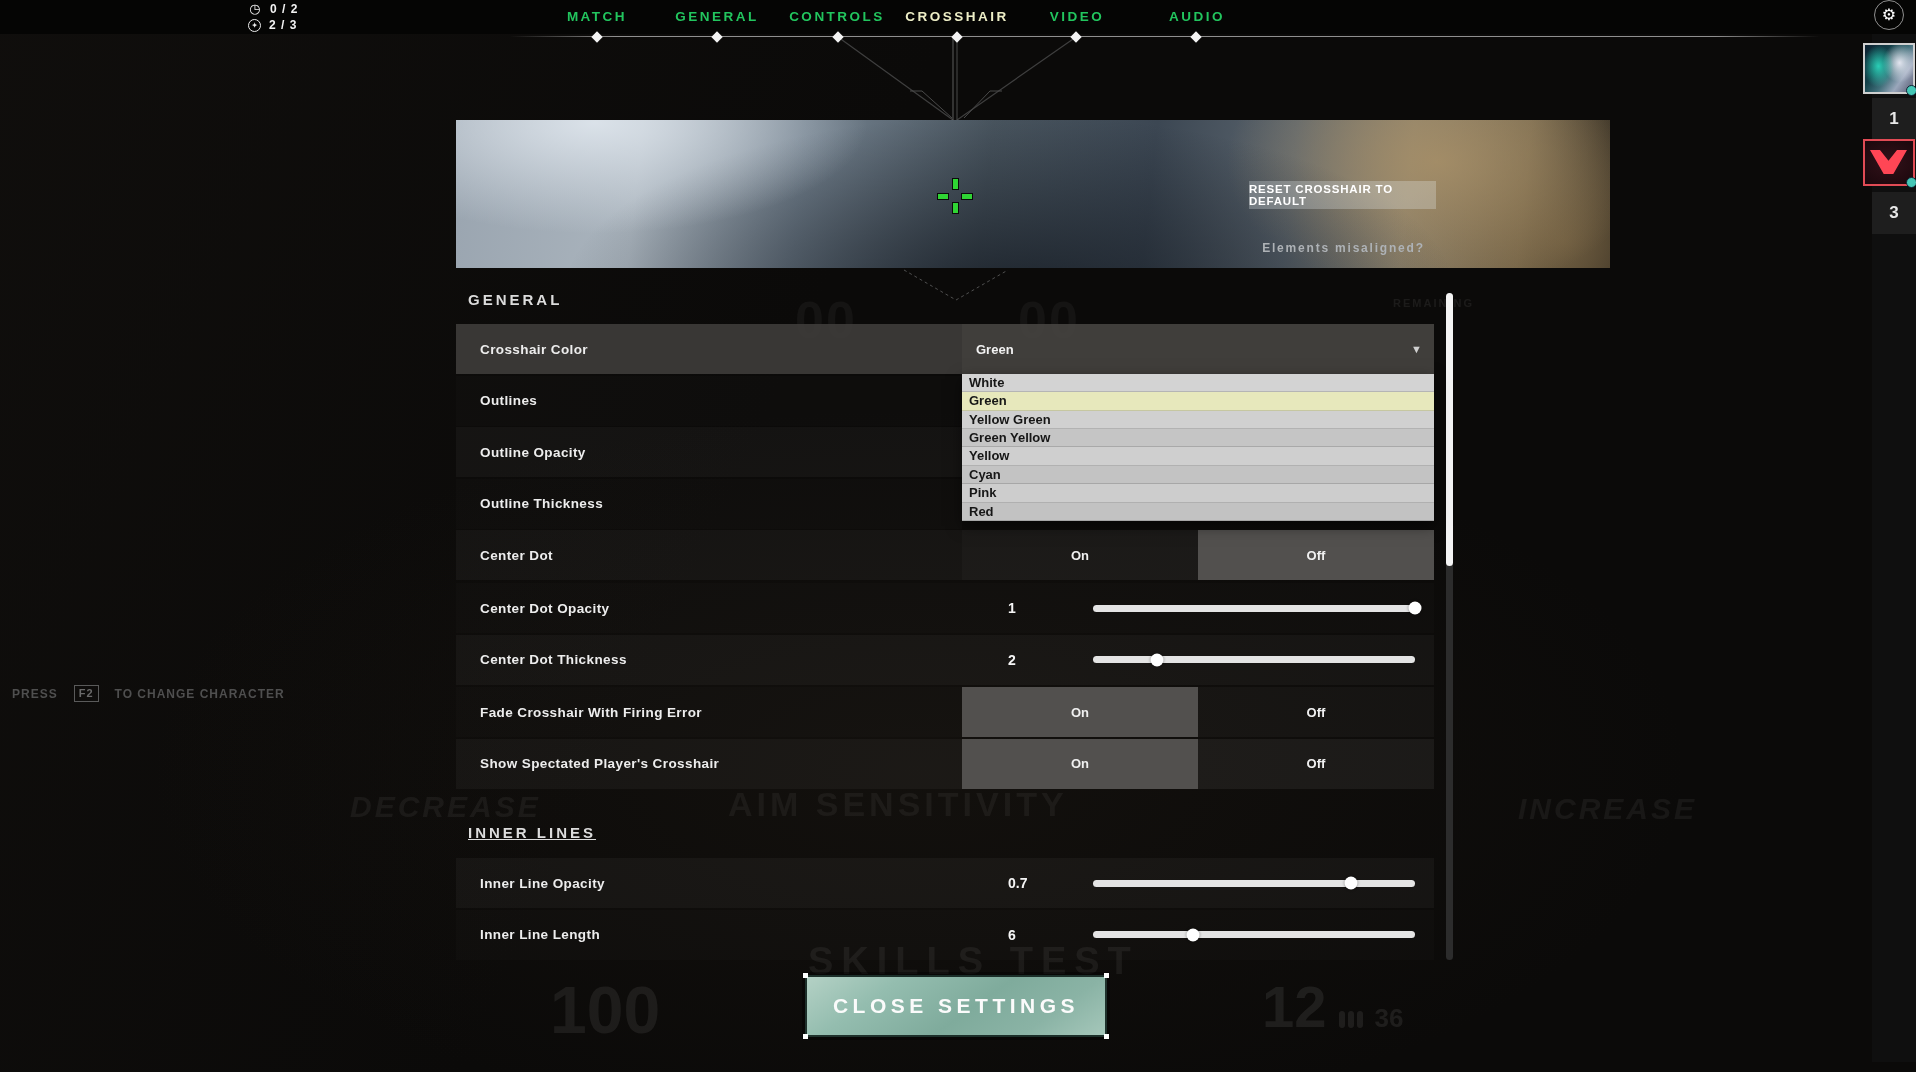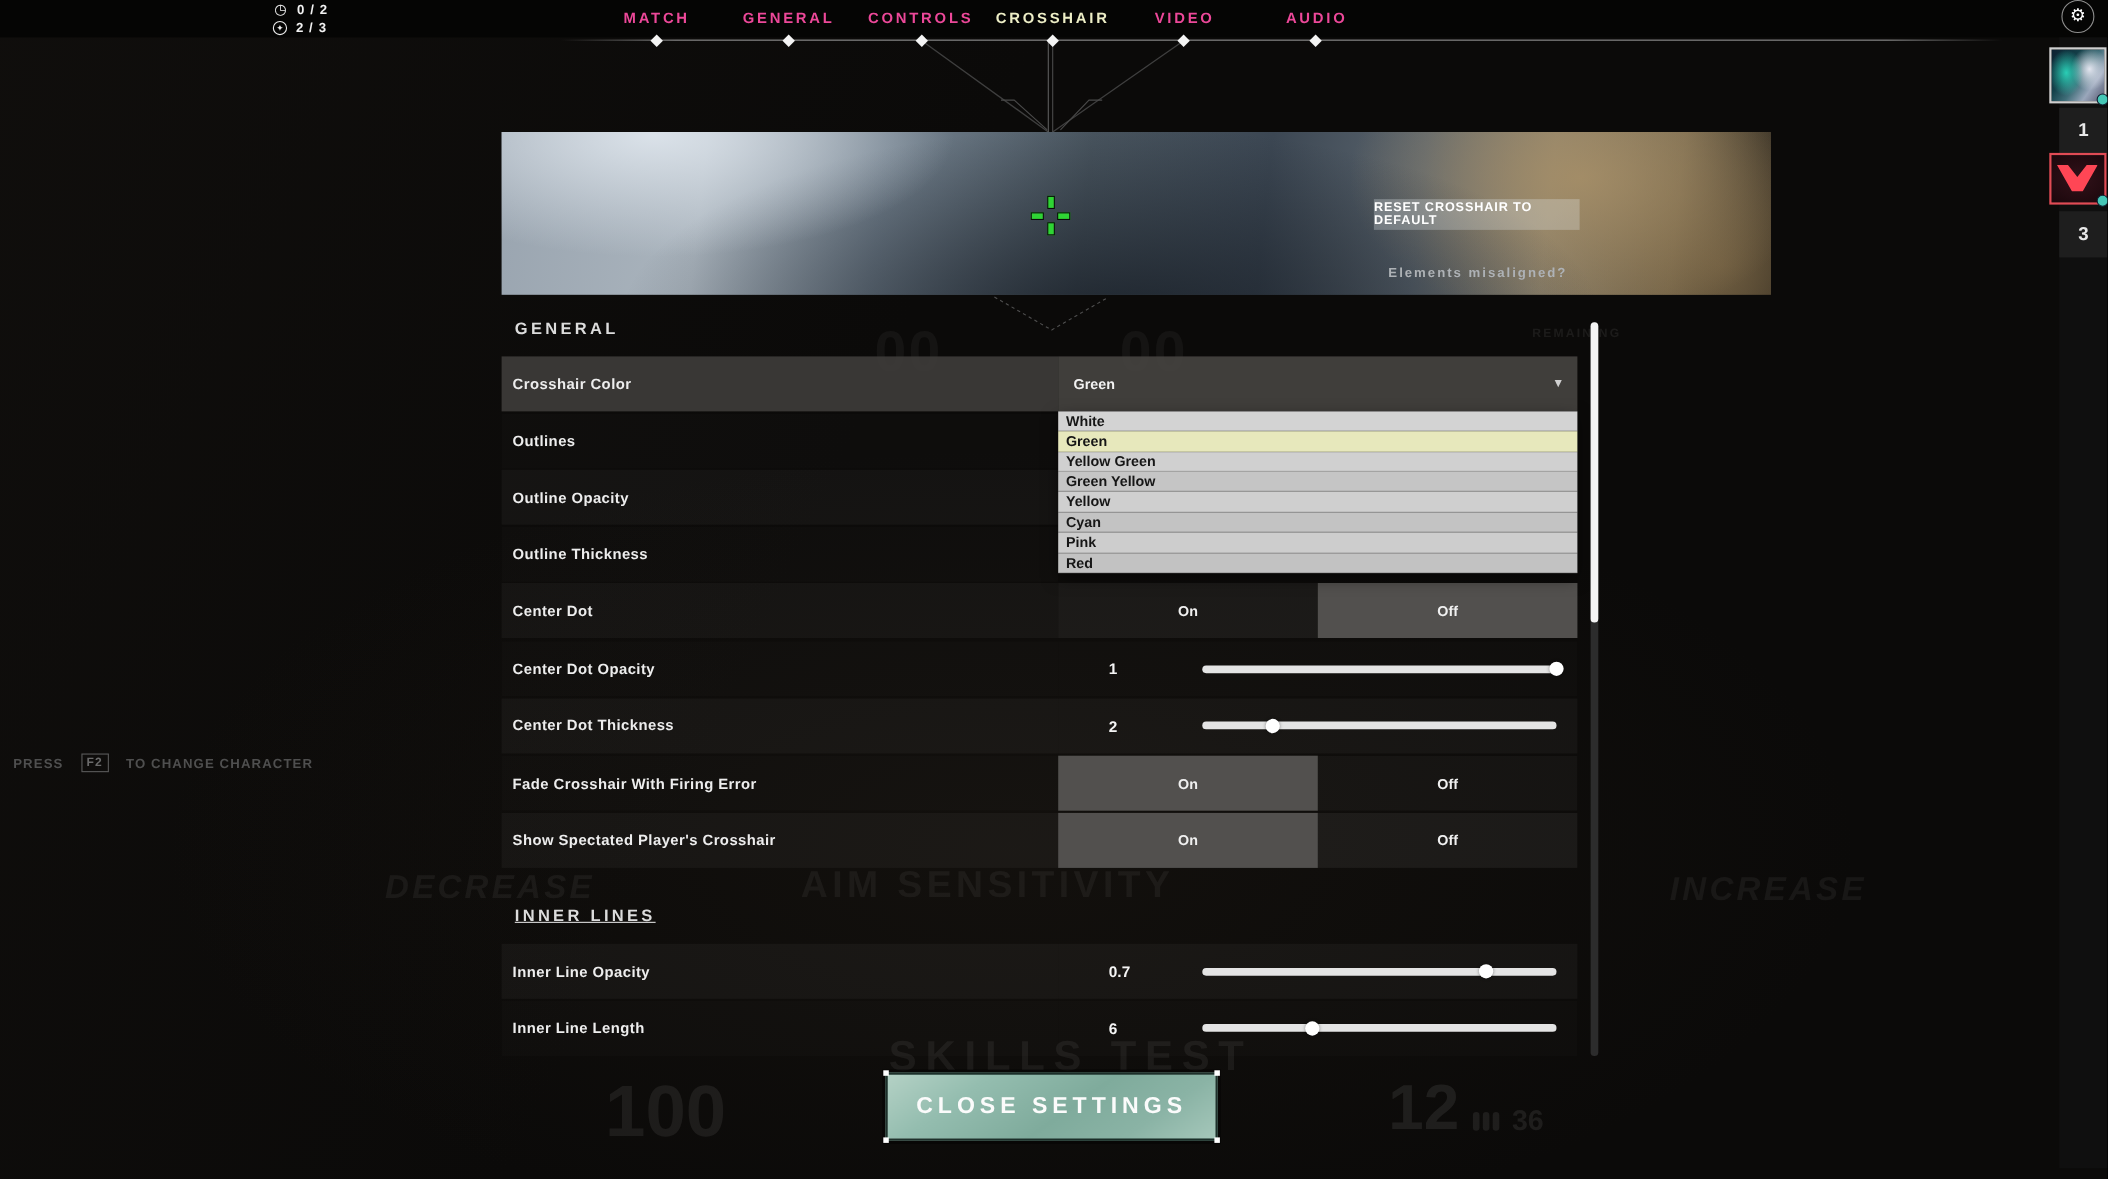--- a/index.html
+++ b/index.html
@@ -29,21 +29,21 @@
 
   
   #topbar { position:absolute; left:0; top:0; width:1916px; height:34px; background:#050504; z-index:5; }
   #objectives { position:absolute; left:248px; top:1px; }
   .obj-line { display:flex; align-items:center; gap:8px; height:16px; }
   .obj-icon { width:14px; text-align:center; color:#ececec; font-size:13px; line-height:14px; }
   .orb { width:13px; height:13px; border:1.2px solid #ececec; border-radius:50%;
          display:flex; align-items:center; justify-content:center; font-size:8px; color:#ececec; }
   .obj-val { color:#f2f2f2; font-size:12px; font-weight:bold; letter-spacing:1px; }
   #tabs { position:absolute; left:537px; top:0; width:720px; height:34px; display:flex; z-index:6; }
-  .tab { width:120px; line-height:34px; text-align:center; color:#ec4899; font-size:13.5px;
+  .tab { width:120px; line-height:34px; text-align:center; color:#22c55e; font-size:13.5px;
          font-weight:bold; letter-spacing:2.5px; cursor:pointer; }
   .tab.active { color:#edeec6; }
   #gear-wrap { position:absolute; left:1874px; top:0; width:30px; height:30px; border:1.5px solid rgba(255,255,255,.55);
                border-radius:50%; display:flex; align-items:center; justify-content:center; z-index:6; }
   #gear-wrap span { color:#fff; font-size:16px; line-height:16px; }
 
   
   #navline { position:absolute; left:510px; top:36px; width:1310px; height:1px; z-index:4;
     background:linear-gradient(90deg, transparent, #8f8f8f 8%, #8f8f8f 92%, transparent); }
   .diamond { position:absolute; top:33px; width:8px; height:8px; background:#f4f4f4; transform:rotate(45deg); z-index:5; }
@@ -85,21 +85,21 @@
   .xh.v { width:7px; height:12px; } .xh.h { width:12px; height:7px; }
   .xh.top { left:16.5px; top:2px; } .xh.bot { left:16.5px; top:26px; }
   .xh.lft { left:2px; top:16.5px; } .xh.rgt { left:26px; top:16.5px; }
   #chevron { position:absolute; left:898px; top:266px; z-index:1; }
 
   
   .sec-title { position:absolute; left:468px; color:#dcdcdc; font-size:15px; font-weight:bold;
     letter-spacing:3px; z-index:2; }
   .row { position:absolute; left:456px; width:978px; height:50px; z-index:2; }
   .row-label { position:absolute; left:0; top:0; width:506px; height:100%; display:flex; align-items:center;
-    padding-left:10px; color:#ededed; font-size:13.5px; font-weight:bold; letter-spacing:.4px; }
+    padding-left:24px; color:#ededed; font-size:13.5px; font-weight:bold; letter-spacing:.4px; }
   .row-ctl { position:absolute; left:506px; top:0; width:472px; height:100%; }
   .shade-a .row-label, .shade-a .row-ctl { background:rgba(255,255,255,.04); }
   .shade-b .row-label, .shade-b .row-ctl { background:rgba(255,255,255,.015); }
   
   #row-color .row-label { background:rgba(64,62,59,.88); }
   #row-color .row-ctl { background:rgba(72,69,66,.88); cursor:pointer; }
   .sel-value { position:absolute; left:14px; top:0; height:100%; display:flex; align-items:center;
     color:#f2f2f2; font-size:13px; font-weight:bold; }
   .sel-arrow { position:absolute; right:12px; top:0; height:100%; display:flex; align-items:center;
     color:#d0d0d0; font-size:11px; }

